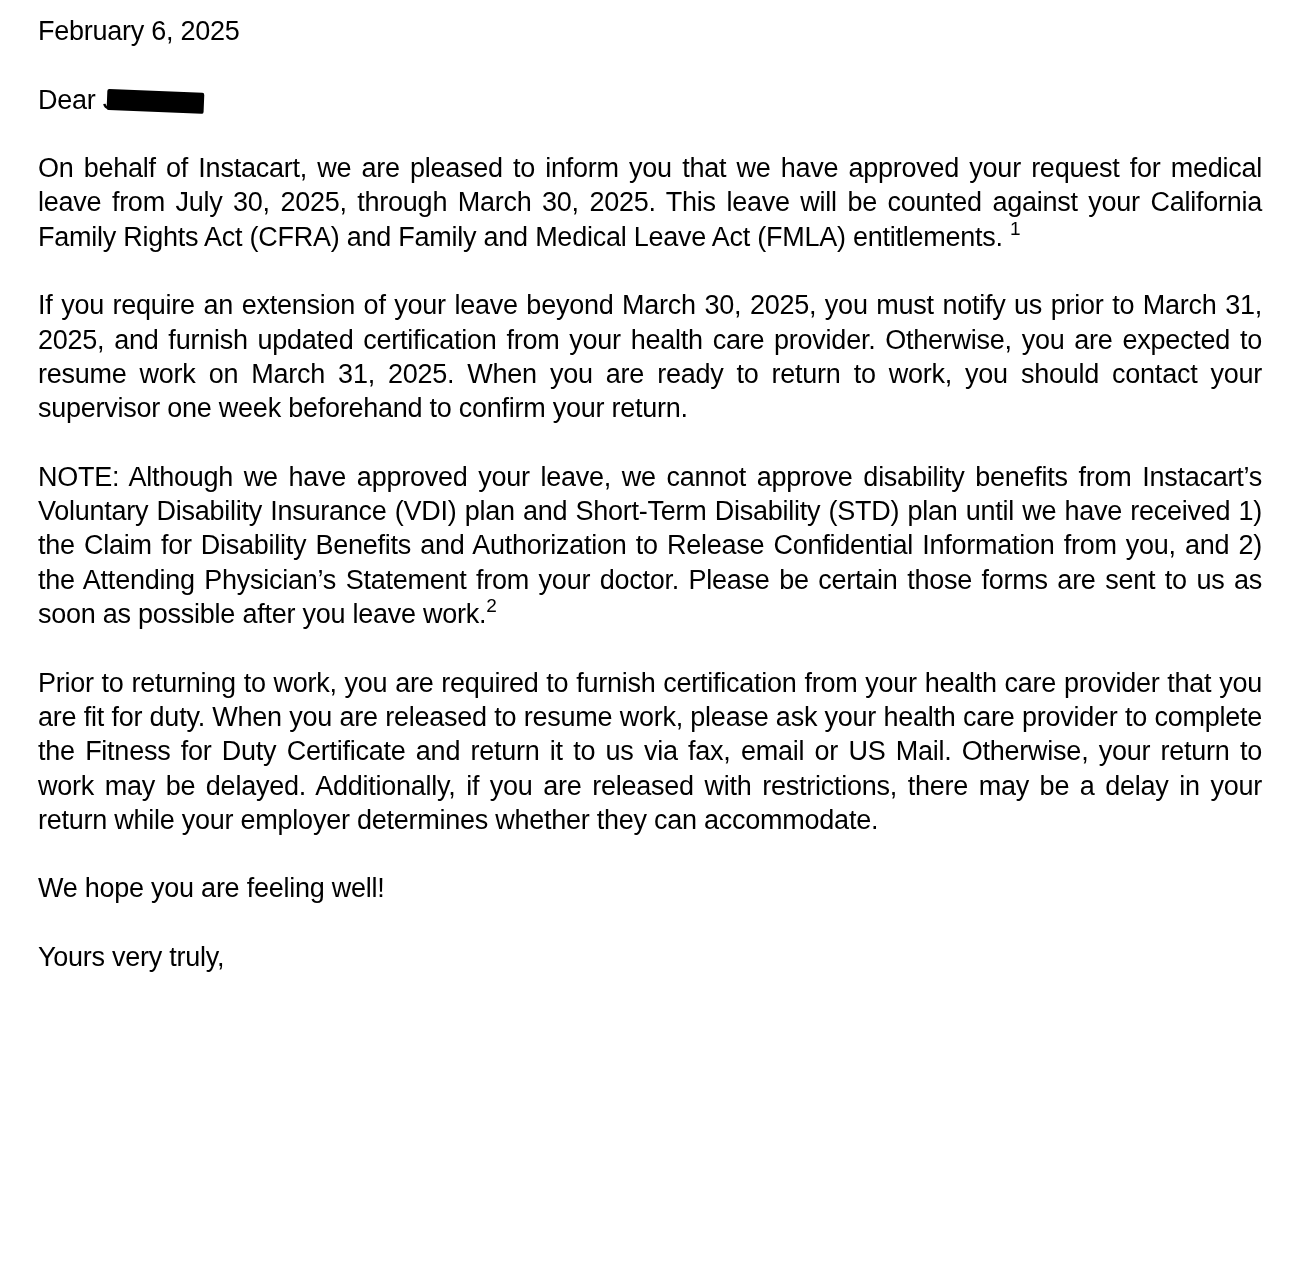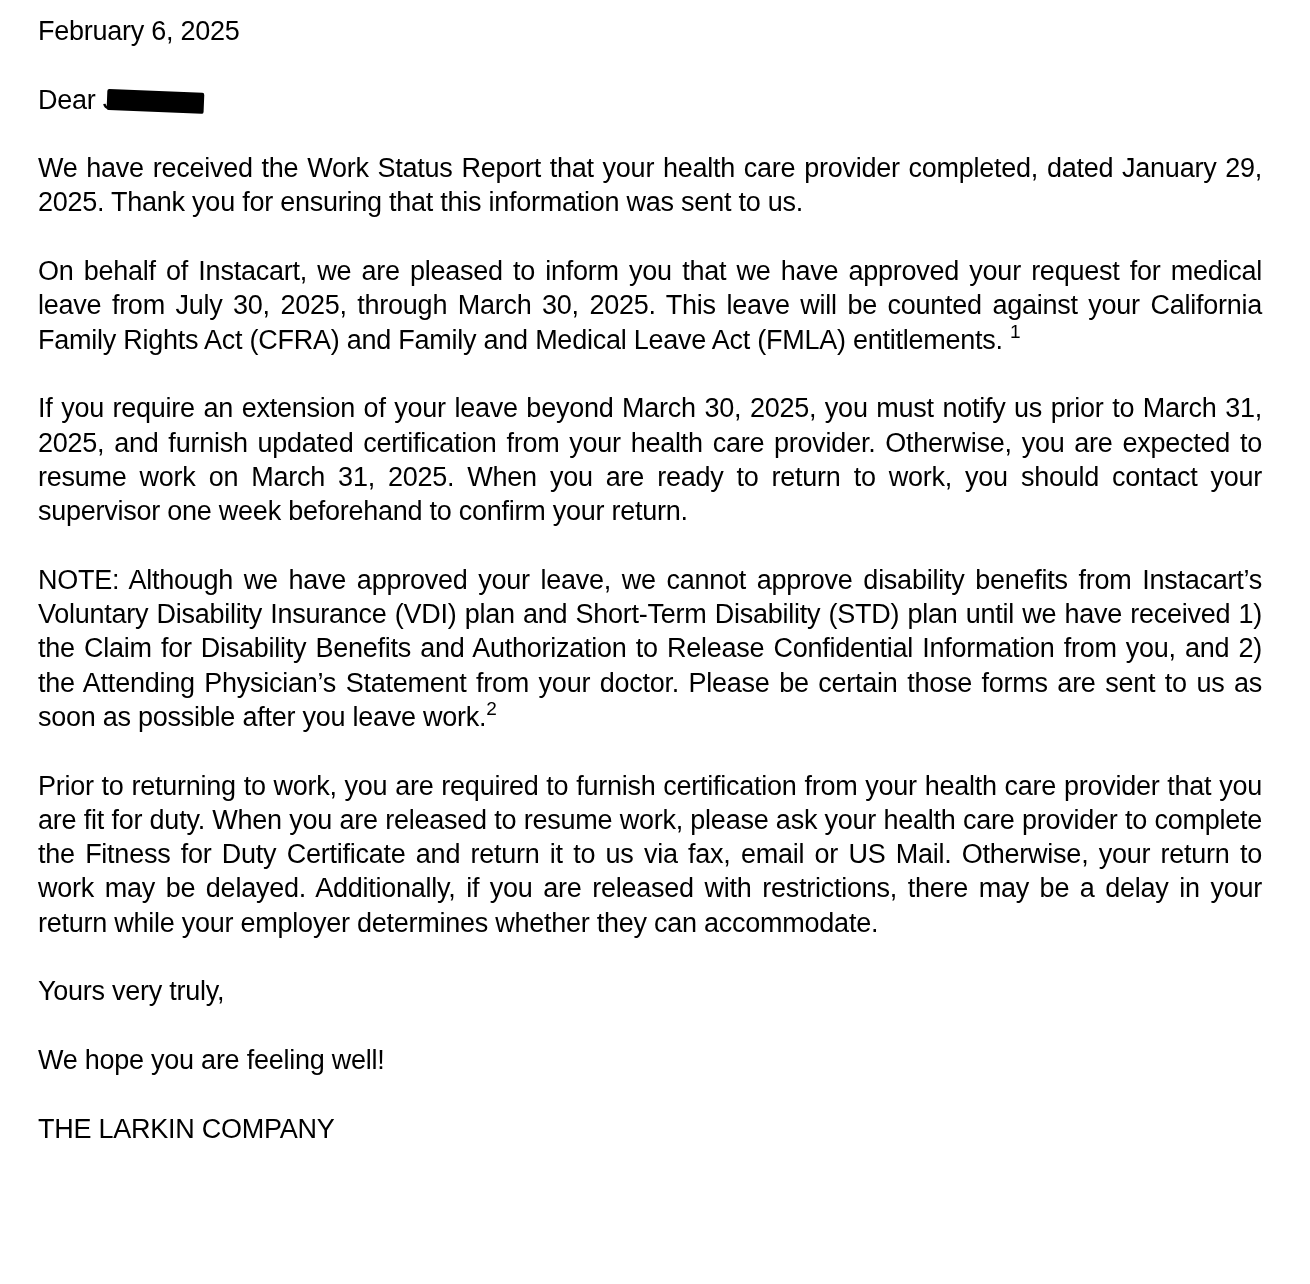--- a/index.html
+++ b/index.html
@@ -66,29 +66,27 @@
 </head>
 <body>
 
 <div class="page">
 
   <p class="line date-line">February 6, 2025</p>
 
 
   <p class="line salutation"><span>Dear J</span><span class="redaction" style="background: rgb(0, 0, 0);"></span></p>
 
-  <p class="para"><span>We have received the Work Status Report that your health care provider completed, dated January 29, 2025.  Thank you for ensuring that this information was sent to us.</span></p>
 
   <p class="para"><span>On behalf of Instacart, we are pleased to inform you that we have approved your request for medical leave from July 30, 2025, through March 30, 2025.   This leave will be counted against your California Family Rights Act (CFRA) and Family and Medical Leave Act (FMLA) entitlements. </span><sup class="fn">1</sup></p>
 
   <p class="para"><span>If you require an extension of your leave beyond March 30, 2025, you must notify us prior to March 31, 2025, and furnish updated certification from your health care provider. Otherwise, you are expected to resume work on March 31, 2025. When you are ready to return to work, you should contact your supervisor one week beforehand to confirm your return.</span></p>
 
   <p class="para"><span>NOTE: Although we have approved your leave, we cannot approve disability benefits from Instacart’s Voluntary Disability Insurance (VDI) plan and Short-Term Disability (STD) plan until we have received 1) the Claim for Disability Benefits and Authorization to Release Confidential Information from you, and 2) the Attending Physician’s Statement from your doctor.  Please be certain those forms are sent to us as soon as possible after you leave work.</span><sup class="fn">2</sup></p>
 
   <p class="para"><span>Prior to returning to work, you are required to furnish certification from your health care provider that you are fit for duty.  When you are released to resume work, please ask your health care provider to complete the Fitness for Duty Certificate and return it to us via fax, email or US Mail.  Otherwise, your return to work may be delayed.   Additionally, if you are released with restrictions, there may be a delay in your return while your employer determines whether they can accommodate.</span></p>
 
   <div class="closing-block">
+    <p>We hope you are feeling well!</p>
     <p>Yours very truly,</p>
-    <p>We hope you are feeling well!</p>
-    <p>THE LARKIN COMPANY</p>
   </div>
 
 </div>
 
 </body></html>

